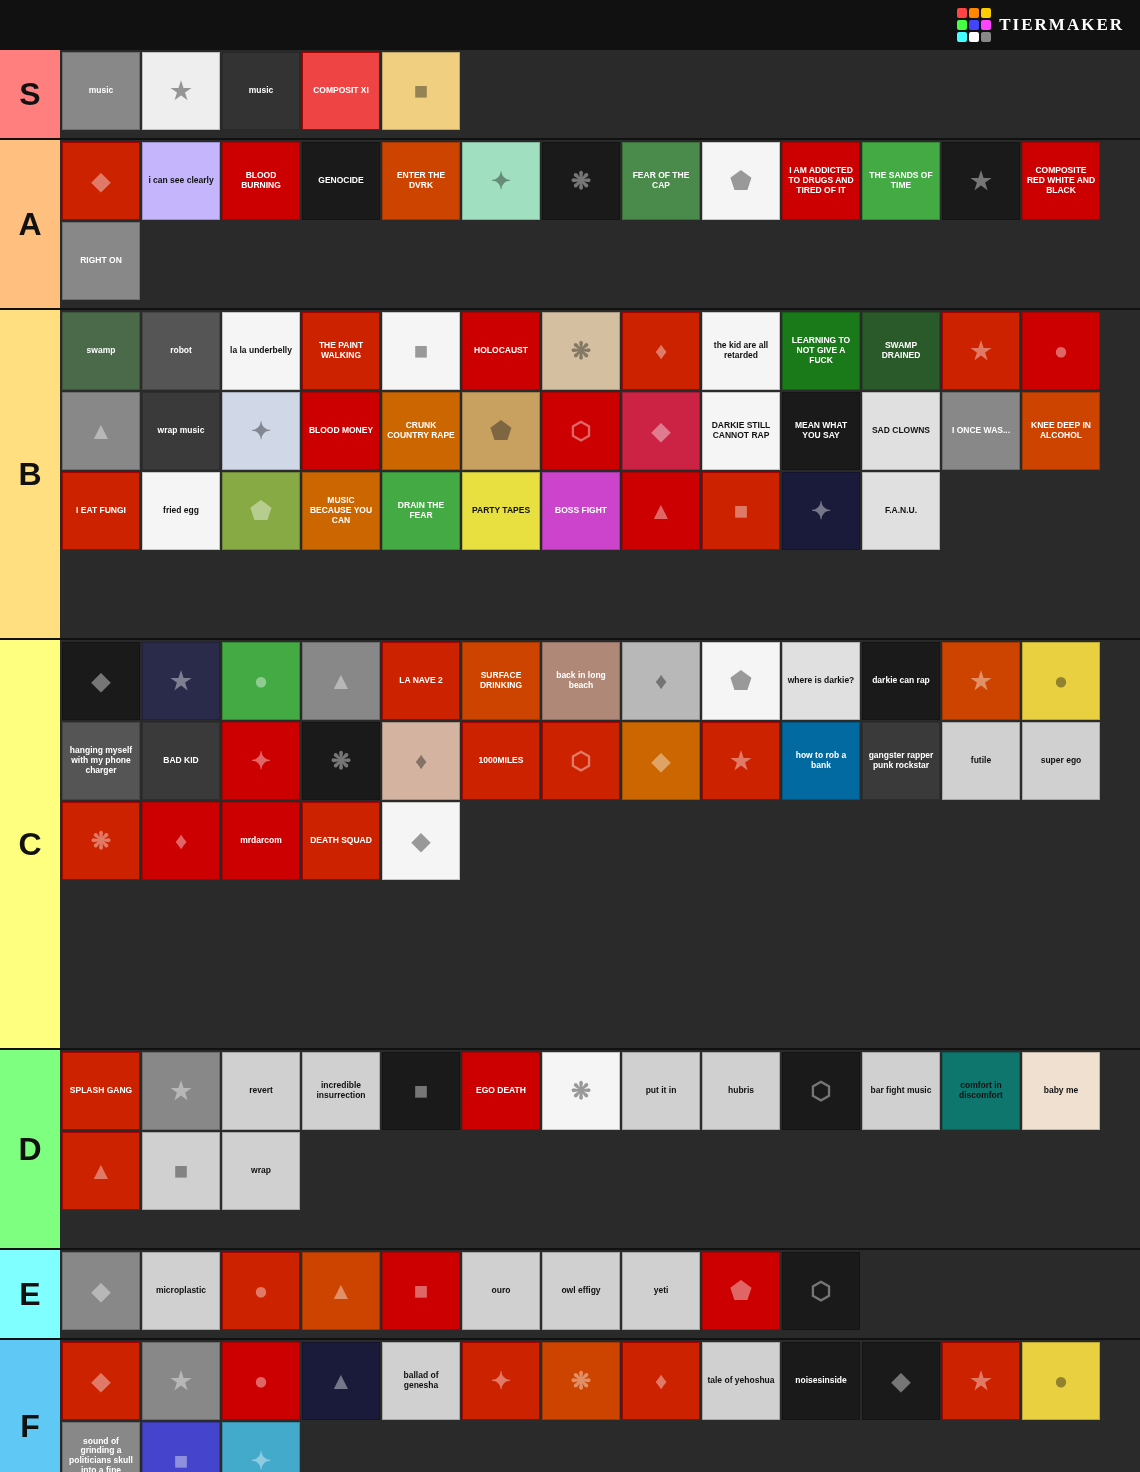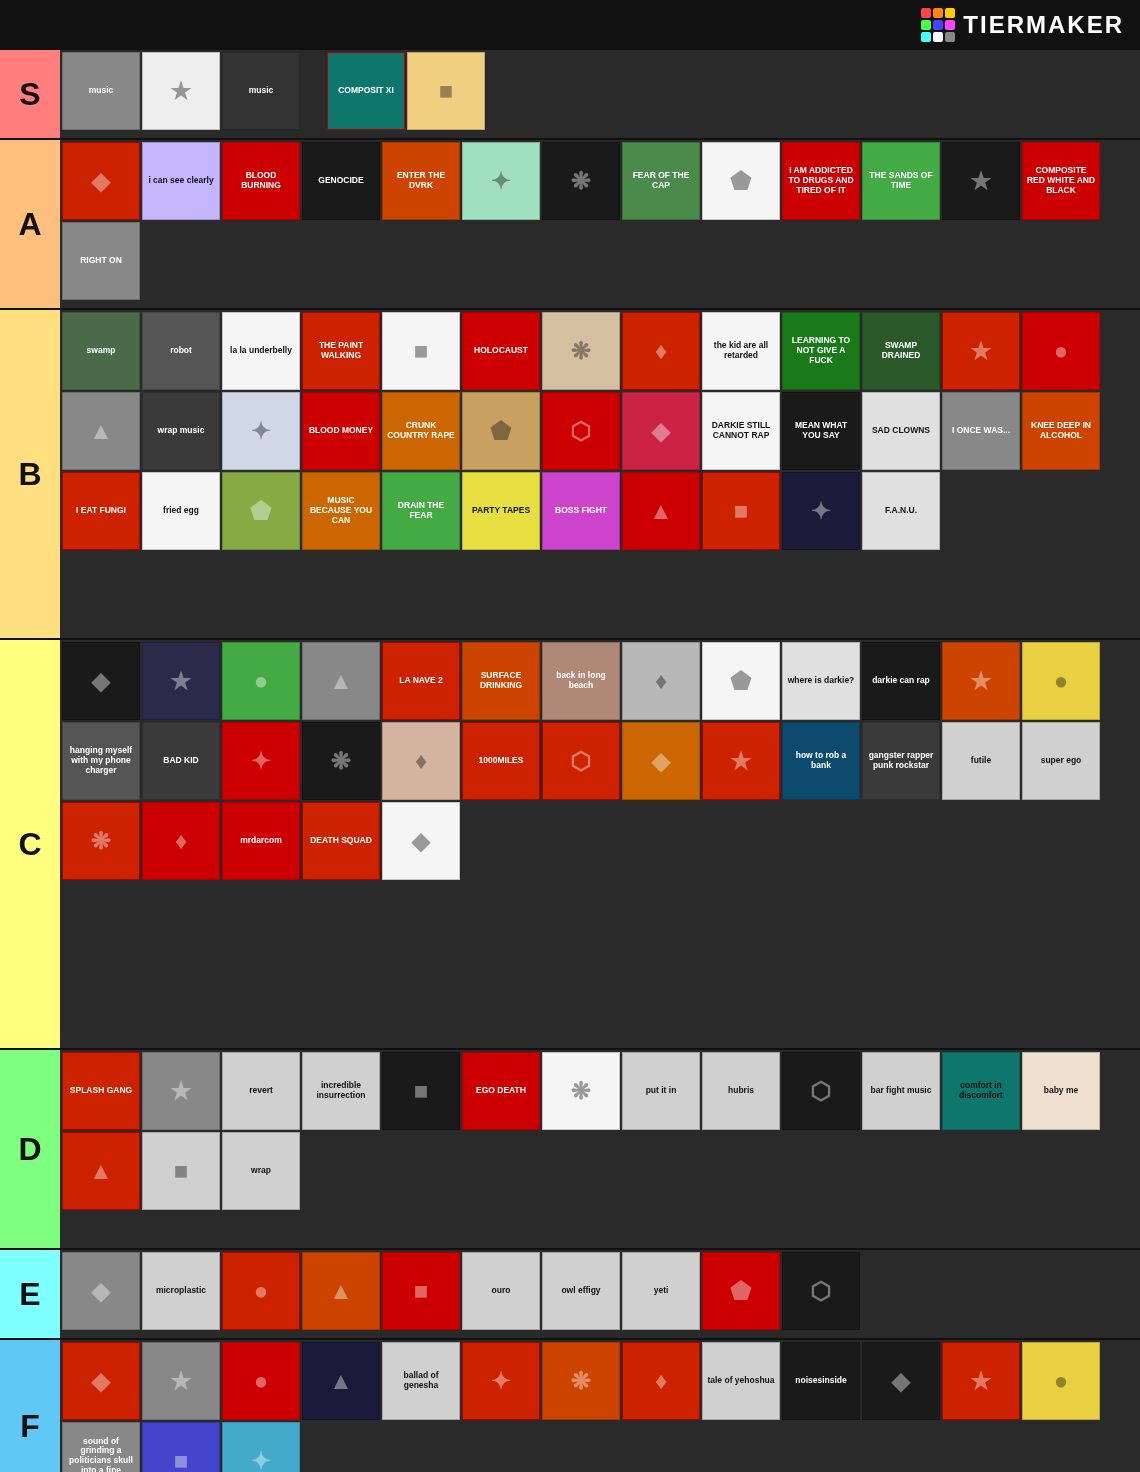--- a/index.html
+++ b/index.html
@@ -28,25 +28,26 @@
     .logo-grid {
       display: grid;
       grid-template-columns: repeat(3,10px);
       grid-template-rows: repeat(3,10px);
       gap: 2px;
     }
 
     .logo-cell { border-radius: 2px; }
 
     .logo-text {
-      font-size: 24px;
+      font-size: 17px;
       font-weight: 900;
       color: white;
       letter-spacing: 2px;
       text-transform: uppercase;
+      font-family: Liberation Serif, serif;
     }
 
     .tier-row {
       display: flex;
       min-height: 80px;
       border-bottom: 2px solid #111;
     }
 
     .tier-label {
       width: 60px;
@@ -105,21 +106,21 @@
           <span>music</span>
         </div>
         <div class="cell" style="background: rgb(238, 238, 238); color: rgb(17, 17, 17);">
           <div style="width: 100%; height: 100%; display: flex; align-items: center; justify-content: center; font-size: 24px;">
             <span style="opacity: 0.4;">★</span>
           </div>
         </div>
         <div class="cell" style="background: rgb(51, 51, 51); color: rgb(255, 255, 255);">
           <span>music</span>
         </div>
-        <div class="cell" style="background: #0f766e; color: rgb(255, 255, 255); border-color: rgb(170, 0, 0); margin-left: 25px;">
+        <div class="cell" style="background: #ef4444; color: rgb(255, 255, 255); border-color: rgb(170, 0, 0);">
           <span>COMPOSIT XI</span>
         </div>
         <div class="cell" style="background: rgb(240, 208, 128); color: rgb(17, 17, 17);">
           <div style="width: 100%; height: 100%; display: flex; align-items: center; justify-content: center; font-size: 24px;">
             <span style="opacity: 0.4;">■</span>
           </div>
         </div>
       </div>
     </div>
     <div class="tier-row" style="min-height: 170px;">
@@ -413,21 +414,21 @@
         <div class="cell" style="background: rgb(204, 102, 0); color: rgb(255, 255, 255);">
           <div style="width: 100%; height: 100%; display: flex; align-items: center; justify-content: center; font-size: 24px;">
             <span style="opacity: 0.4;">◆</span>
           </div>
         </div>
         <div class="cell" style="background: rgb(204, 34, 0); color: rgb(255, 255, 255); border-color: rgb(170, 0, 0);">
           <div style="width: 100%; height: 100%; display: flex; align-items: center; justify-content: center; font-size: 24px;">
             <span style="opacity: 0.4;">★</span>
           </div>
         </div>
-        <div class="cell" style="background: #0c4a6e; color: rgb(255, 255, 255);">
+        <div class="cell" style="background: #0369a1; color: rgb(255, 255, 255);">
           <span>how to rob a bank</span>
         </div>
         <div class="cell" style="background: rgb(58, 58, 58); color: rgb(255, 255, 255);">
           <span>gangster rapper punk rockstar</span>
         </div>
         <div class="cell" style="background: rgb(208, 208, 208); color: rgb(17, 17, 17);">
           <span>futile</span>
         </div>
         <div class="cell" style="background: rgb(208, 208, 208); color: rgb(17, 17, 17);">
           <span>super ego</span>

